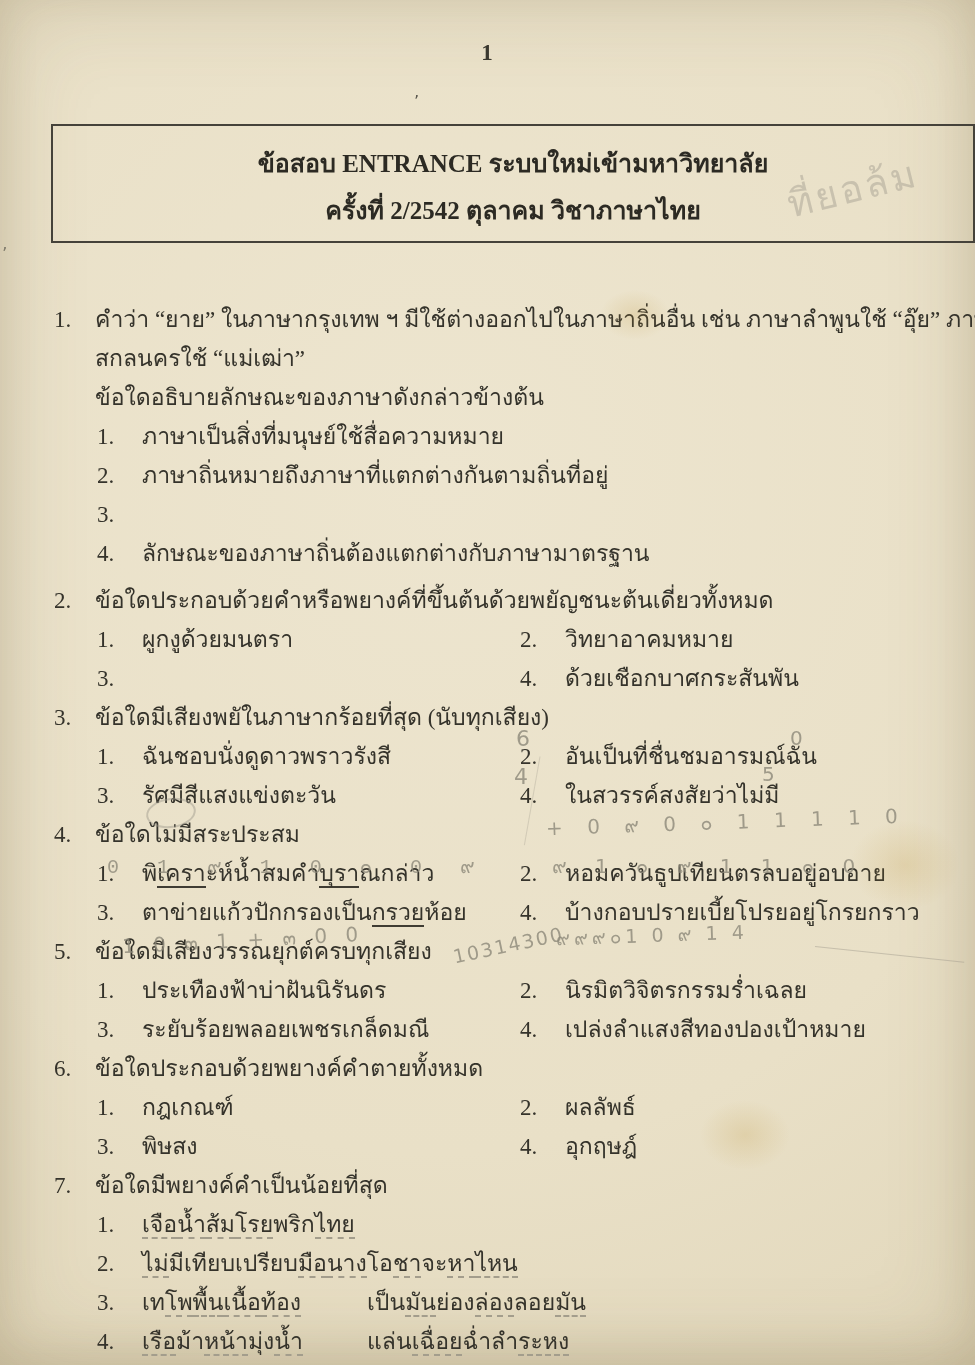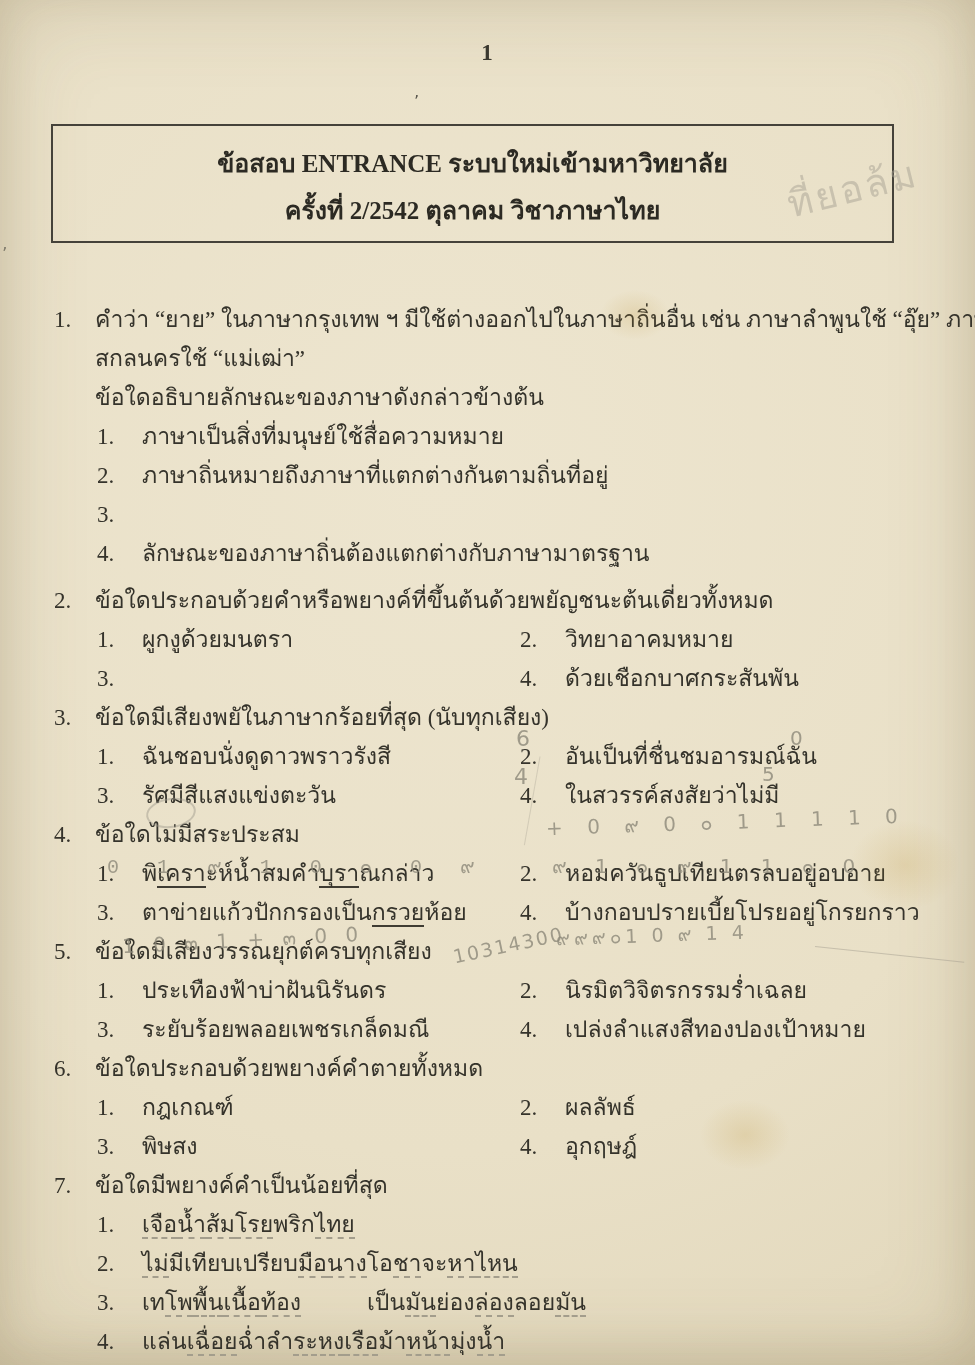--- a/index.html
+++ b/index.html
@@ -8,21 +8,21 @@
     background:radial-gradient(120% 90% at 45% 35%, #ede5cf 0%, #e9e0c7 55%, #ded3b5 100%);
     box-shadow:inset 0 0 90px rgba(110,90,50,.20), inset 0 -14px 40px rgba(100,80,40,.12);
     font-family:"Liberation Serif","DejaVu Serif",serif;
     color:#35332b;
   }
   .page-number{
     position:absolute;top:40px;left:0;width:100%;text-align:center;
     font-size:23px;font-weight:bold;color:#3a382f;letter-spacing:1px;
   }
   .title-box{
-    position:absolute;left:51px;top:124px;width:843px;height:119px;
+    position:absolute;left:51px;top:124px;width:924px;height:119px;
     border:2px solid #45423a;box-sizing:border-box;text-align:center;
   }
   .title-line{font-size:25px;font-weight:bold;color:#2c2a23;line-height:47px;}
   .title-line.first{margin-top:14px;}
   .questions{position:absolute;left:0;top:300px;width:975px;}
   .question{position:relative;padding-left:95px;}
   .question.gap-after{margin-bottom:8px;}
   .q-num{position:absolute;left:54px;top:0;font-size:23px;line-height:39px;}
   .stem-line{font-size:23px;line-height:39px;height:39px;white-space:nowrap;}
   .opts{padding-left:2px;}
@@ -205,22 +205,22 @@
             <span class="opt-text"><span class="seg pu">ไม่</span><span class="seg">มีเทียบเปรียบ</span><span class="seg pu">มือ</span><span class="seg pu">นาง</span></span>
             <span class="opt-text hemi"><span class="seg">โอ</span><span class="seg pu">ชา</span><span class="seg">จะ</span><span class="seg pu">หา</span><span class="seg pu">ไหน</span></span>
           </div>
           <div class="opt">
             <span class="opt-num">3.</span>
             <span class="opt-text hemi"><span class="seg">เท</span><span class="seg pu">โพ</span><span class="seg pu">พื้น</span><span class="seg pu">เนื้อ</span><span class="seg pu">ท้อง</span></span>
             <span class="opt-text"><span class="seg">เป็น</span><span class="seg pu">มัน</span><span class="seg">ย่อง</span><span class="seg pu">ล่อง</span><span class="seg">ลอย</span><span class="seg pu">มัน</span></span>
           </div>
           <div class="opt">
             <span class="opt-num">4.</span>
+            <span class="opt-text hemi"><span class="seg pu">เรือ</span><span class="seg">ม้า</span><span class="seg pu">หน้า</span><span class="seg">มุ่ง</span><span class="seg pu">น้ำ</span></span>
             <span class="opt-text"><span class="seg">แล่น</span><span class="seg pu">เฉื่อย</span><span class="seg">ฉ่ำ</span><span class="seg">ลำ</span><span class="seg pu">ระหง</span></span>
-            <span class="opt-text hemi"><span class="seg pu">เรือ</span><span class="seg">ม้า</span><span class="seg pu">หน้า</span><span class="seg">มุ่ง</span><span class="seg pu">น้ำ</span></span>
           </div>
         </div>
       </div>
     </div>
 
   <div class="pencil" style="left:516px;top:726px;font-size:22px;">6</div>
   <div class="pencil" style="left:790px;top:726px;font-size:20px;">0</div>
   <div class="pencil" style="left:514px;top:764px;font-size:22px;">4</div>
   <div class="pencil" style="left:762px;top:762px;font-size:20px;">5</div>
 

